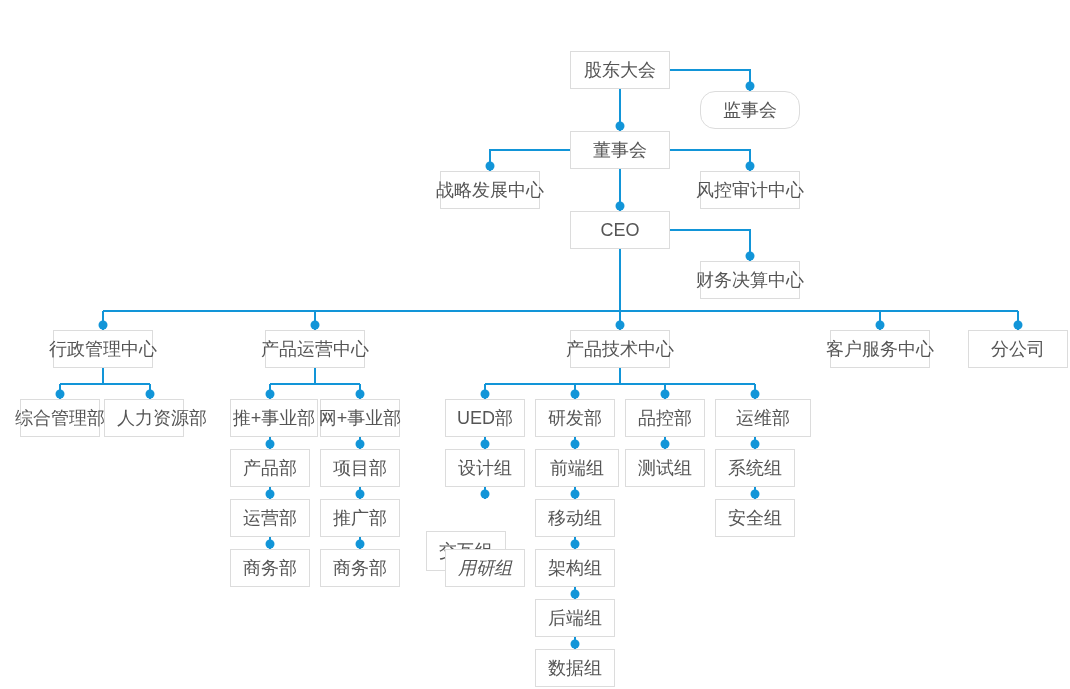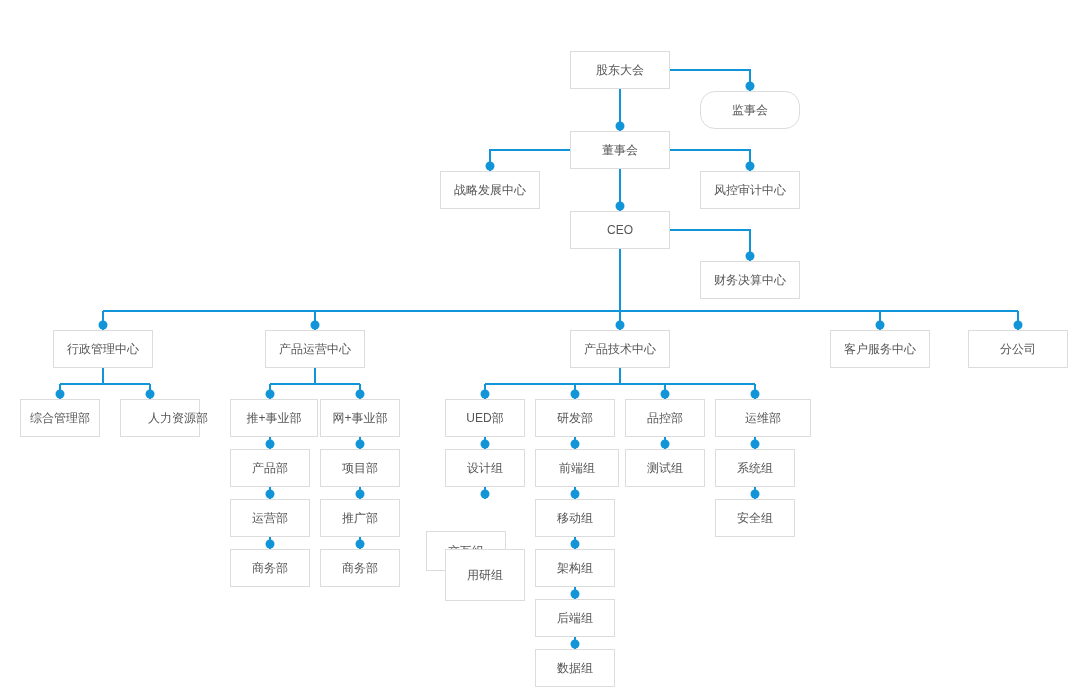--- a/index.html
+++ b/index.html
@@ -20,21 +20,21 @@
     left: 0;
     top: 0;
     z-index: 0;
   }
   .node {
     position: absolute;
     box-sizing: border-box;
     background: var(--box-bg, #ffffff);
     border: 1px solid var(--box-border, #dcdcdc);
     color: var(--text-color, #555555);
-    font-size: 12px;
+    font-size: 18px;
     line-height: 1;
     display: flex;
     align-items: center;
     justify-content: center;
     text-align: center;
     white-space: nowrap;
     z-index: 1;
   }
   .connector-line {
     fill: none;
@@ -138,36 +138,36 @@
     <div class="node" style="left: 440px; top: 171px; width: 100px; height: 38px;">战略发展中心</div>
     <div class="node" style="left: 700px; top: 171px; width: 100px; height: 38px;">风控审计中心</div>
     <div class="node" style="left: 570px; top: 211px; width: 100px; height: 38px;">CEO</div>
     <div class="node" style="left: 700px; top: 261px; width: 100px; height: 38px;">财务决算中心</div>
     <div class="node" style="left: 53px; top: 330px; width: 100px; height: 38px;">行政管理中心</div>
     <div class="node" style="left: 265px; top: 330px; width: 100px; height: 38px;">产品运营中心</div>
     <div class="node" style="left: 570px; top: 330px; width: 100px; height: 38px;">产品技术中心</div>
     <div class="node" style="left: 830px; top: 330px; width: 100px; height: 38px;">客户服务中心</div>
     <div class="node" style="left: 968px; top: 330px; width: 100px; height: 38px;">分公司</div>
     <div class="node" style="left: 20px; top: 399px; width: 80px; height: 38px; text-align: center;">综合管理部</div>
-    <div class="node" style="left: 120px; top: 399px; width: 80px; height: 38px; padding-left: 36px;">人力资源部</div>
+    <div class="node" style="left: 104px; top: 399px; width: 80px; height: 38px; padding-left: 36px;">人力资源部</div>
     <div class="node" style="left: 230px; top: 399px; width: 88px; height: 38px;">推+事业部</div>
     <div class="node" style="left: 320px; top: 399px; width: 80px; height: 38px;">网+事业部</div>
     <div class="node" style="left: 230px; top: 449px; width: 80px; height: 38px;">产品部</div>
     <div class="node" style="left: 320px; top: 449px; width: 80px; height: 38px;">项目部</div>
     <div class="node" style="left: 230px; top: 499px; width: 80px; height: 38px;">运营部</div>
     <div class="node" style="left: 320px; top: 499px; width: 80px; height: 38px;">推广部</div>
     <div class="node" style="left: 230px; top: 549px; width: 80px; height: 38px;">商务部</div>
     <div class="node" style="left: 320px; top: 549px; width: 80px; height: 38px;">商务部</div>
     <div class="node" style="left: 445px; top: 399px; width: 80px; height: 38px;">UED部</div>
     <div class="node" style="left: 535px; top: 399px; width: 80px; height: 38px;">研发部</div>
     <div class="node" style="left: 625px; top: 399px; width: 80px; height: 38px;">品控部</div>
     <div class="node" style="left: 715px; top: 399px; width: 96px; height: 38px;">运维部</div>
     <div class="node" style="left: 445px; top: 449px; width: 80px; height: 38px;">设计组</div>
     <div class="node" style="left: 426px; top: 499px; width: 80px; height: 40px; margin-top: 32px;">交互组</div>
-    <div class="node" style="left: 445px; top: 549px; width: 80px; height: 52px;">用研组</div>
+    <div class="node" style="left: 445px; top: 549px; width: 80px; height: 38px; font-style: italic;">用研组</div>
     <div class="node" style="left: 535px; top: 449px; width: 84px; height: 38px;">前端组</div>
     <div class="node" style="left: 535px; top: 499px; width: 80px; height: 38px;">移动组</div>
     <div class="node" style="left: 535px; top: 549px; width: 80px; height: 38px;">架构组</div>
     <div class="node" style="left: 535px; top: 599px; width: 80px; height: 38px;">后端组</div>
     <div class="node" style="left: 535px; top: 649px; width: 80px; height: 38px;">数据组</div>
     <div class="node" style="left: 625px; top: 449px; width: 80px; height: 38px;">测试组</div>
     <div class="node" style="left: 715px; top: 449px; width: 80px; height: 38px;">系统组</div>
     <div class="node" style="left: 715px; top: 499px; width: 80px; height: 38px;">安全组</div>
   </div>
 

